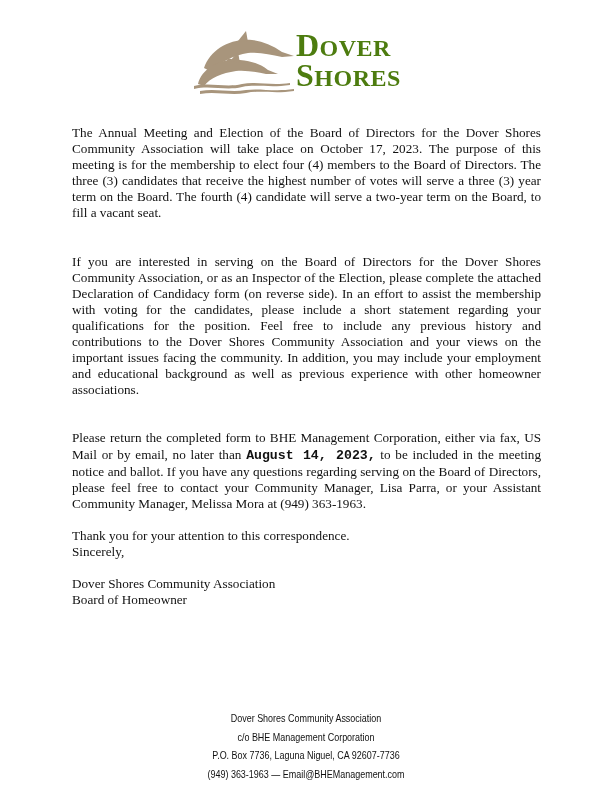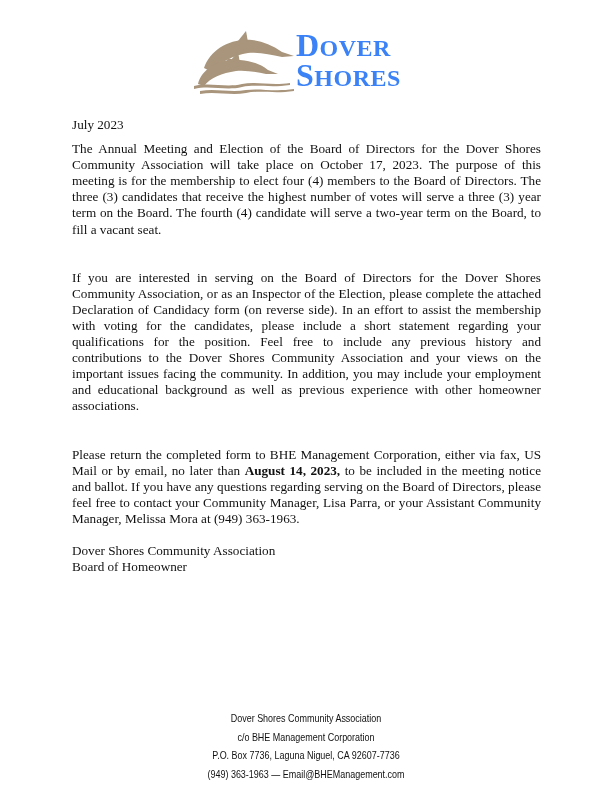--- a/index.html
+++ b/index.html
@@ -9,35 +9,35 @@
     background: #ffffff; color: #111111;
     font-family: "Liberation Serif", "DejaVu Serif", serif;
   }
   .logo {
     position: absolute; left: 190px; top: 28px; width: 240px; height: 68px;
   }
   .logo svg { position: absolute; left: 0; top: 0; }
   .logo-text {
     position: absolute; left: 106px; top: 4px;
     font-family: "Liberation Serif", "DejaVu Serif", serif;
-    color: #3b82f6; font-weight: bold; line-height: 27px;
+    color: #4d7c0f; font-weight: bold; line-height: 27px;
   }
   .logo-line { display: block; font-size: 30px; letter-spacing: 0.5px; }
   .logo-line .cap { font-size: 32px; }
   .logo-line .sm { font-size: 24px; }
 
   .content {
     position: absolute; left: 72px; top: 117px; width: 469px;
     font-size: 13.2px; line-height: 16.1px;
   }
   .date { margin: 0; }
   .salutation { margin: 16px 0 0 0; }
   .para { margin: 8px 0 0 0; text-align: justify; }
   .para + .para { margin-top: 32px; }
-  .para b { font-weight: bold; }
+  .para b { font-weight: bold; font-family: Liberation Mono, monospace; }
   .closing { margin: 16px 0 0 0; }
   .closing div { margin: 0; }
   .sig { margin: 16px 0 0 0; }
 
   .footer {
     position: absolute; left: 0; width: 612px; top: 709px;
     text-align: center;
     font-family: "Liberation Sans Narrow", "Liberation Sans", "DejaVu Sans Condensed", sans-serif;
     font-size: 11.5px; line-height: 18.6px; color: #111111;
     transform: scaleX(0.78); transform-origin: 306px 0;
@@ -65,24 +65,27 @@
         <path d="M10 63 C26 60, 40 65, 56 62 C70 60, 84 64, 104 61 L104 63 C84 66, 70 62, 56 65 C40 68, 26 63, 10 66 Z"></path>
       </g>
     </svg>
     <div class="logo-text">
       <span class="logo-line"><span class="cap">D</span><span class="sm">OVER</span></span>
       <span class="logo-line"><span class="cap">S</span><span class="sm">HORES</span></span>
     </div>
   </div>
 
   <div class="content">
-    <p class="date">July 2023</p>
     <p class="para">The Annual Meeting and Election of the Board of Directors for the Dover Shores Community Association will take place on October 17, 2023.  The purpose of this meeting is for the membership to elect four (4) members to the Board of Directors.  The three (3) candidates that receive the highest number of votes will serve a three (3) year term on the Board.  The fourth (4) candidate will serve a two-year term on the Board, to fill a vacant seat.</p>
     <p class="para">If you are interested in serving on the Board of Directors for the Dover Shores Community Association, or as an Inspector of the Election, please complete the attached Declaration of Candidacy form (on reverse side).  In an effort to assist the membership with voting for the candidates, please include a short statement regarding your qualifications for the position.  Feel free to include any previous history and contributions to the Dover Shores Community Association and your views on the important issues facing the community.  In addition, you may include your employment and educational background as well as previous experience with other homeowner associations.</p>
     <p class="para"><span>Please return the completed form to BHE Management Corporation, either via fax, US Mail or by email, no later than </span><b>August 14, 2023,</b><span> to be included in the meeting notice and ballot.  If you have any questions regarding serving on the Board of Directors, please feel free to contact your Community Manager, Lisa Parra, or your Assistant Community Manager, Melissa Mora at (949) 363-1963.</span></p>
+    <div class="closing">
+      <div>Thank you for your attention to this correspondence.</div>
+      <div>Sincerely,</div>
+    </div>
     <div class="sig">
       <div>Dover Shores Community Association</div>
       <div>Board of Homeowner</div>
     </div>
   </div>
 
   <div class="footer">
     <div>Dover Shores Community Association</div>
     <div>c/o BHE Management Corporation</div>
     <div>P.O. Box 7736, Laguna Niguel, CA  92607-7736</div>

